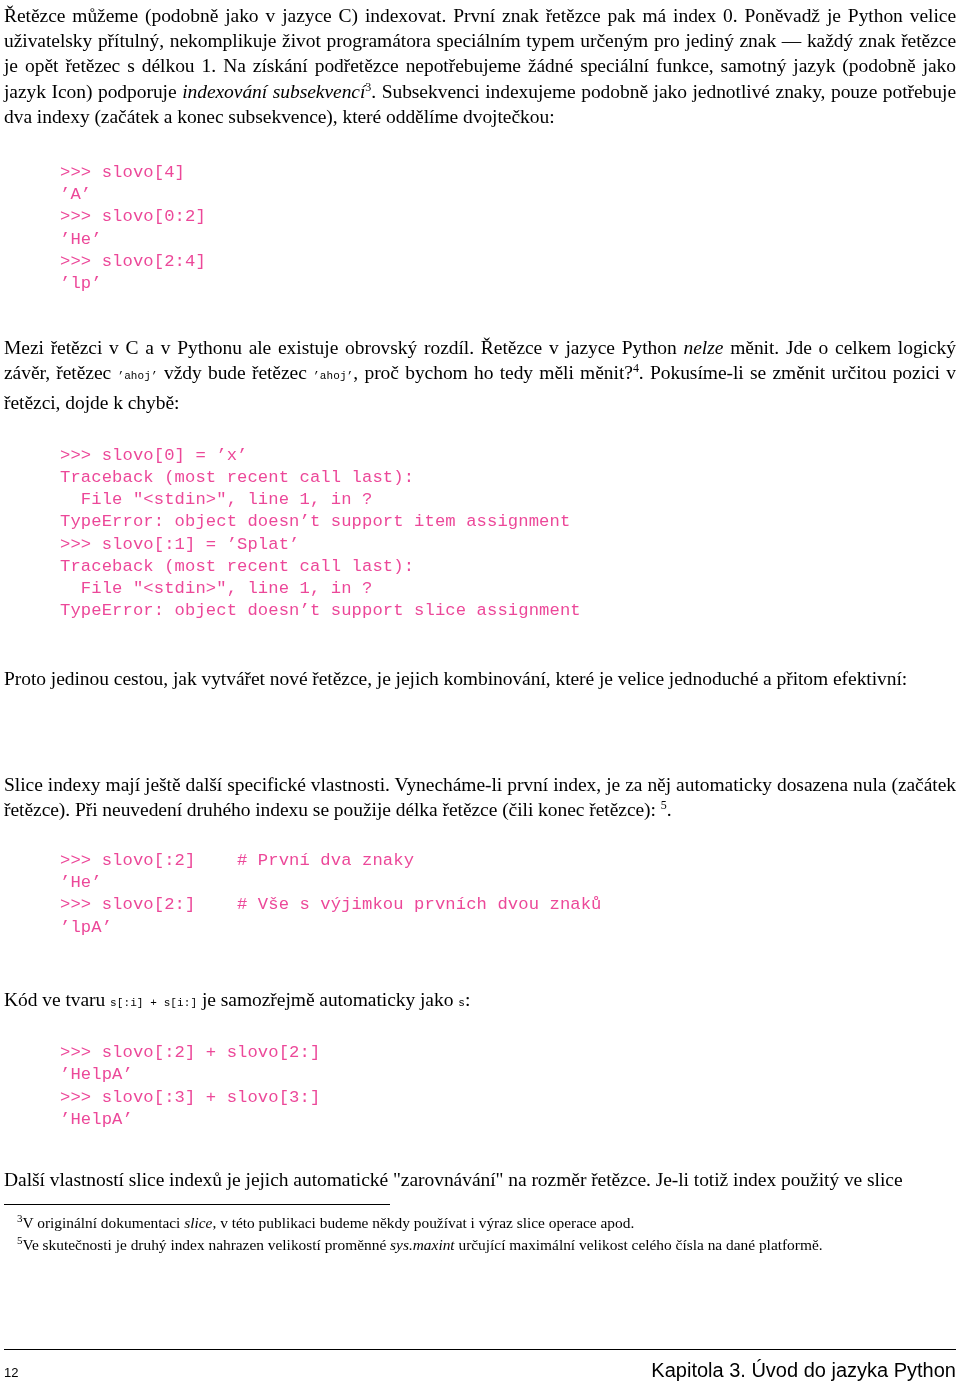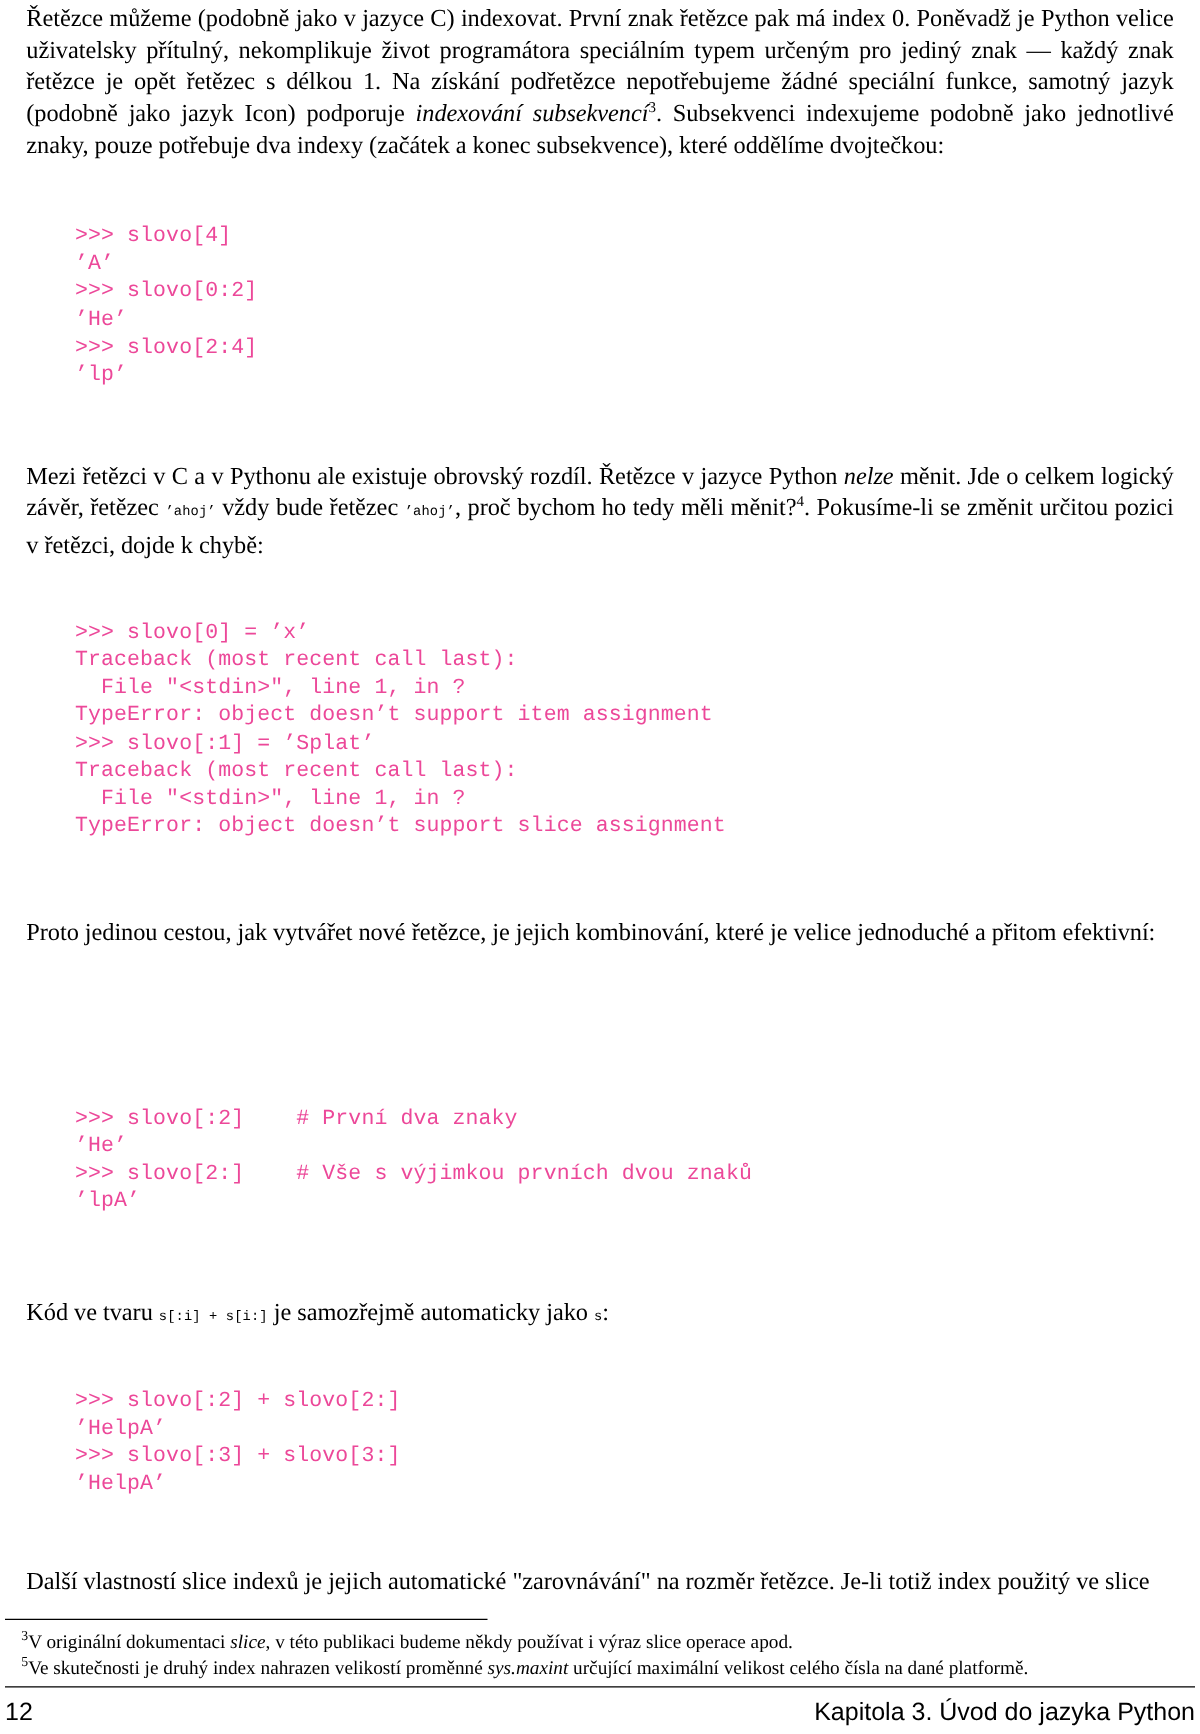--- a/index.html
+++ b/index.html
@@ -21,21 +21,21 @@
     height: 1387px;
     box-sizing: border-box;
     padding: 0 4px;
   }
   
   .para {
     font-family: "Liberation Serif", "DejaVu Serif", serif;
     font-size: 19.5px;
     line-height: 25.2px;
     text-align: justify;
-    margin: 17px;
+    margin: 0;
     letter-spacing: -0.05px;
   }
   .para.first { margin-top: 3px; }
   .para.nojust { text-align: left; }
   .it { font-style: italic; }
   sup.fn {
     font-size: 12px;
     vertical-align: super;
     line-height: 0;
     font-style: normal;
@@ -101,21 +101,21 @@
     border-top: 1.8px solid #000;
     margin: 0 0 9px 0;
   }
   .footer-row {
     display: flex;
     justify-content: space-between;
     align-items: baseline;
     font-family: "Liberation Sans", "DejaVu Sans", sans-serif;
     font-size: 20px;
   }
-  .footer-page { font-size: 20px; text-align: center; }
+  .footer-page { font-size: 13px; text-align: center; }
   .footer-chap { font-size: 20px; }
 </style>
 </head>
 <body>
 
 <div class="page">
 
   <p class="para first"><span>Řetězce můžeme (podobně jako v jazyce C) indexovat. První znak řetězce pak má index 0. Poněvadž je Python velice uživatelsky přítulný, nekomplikuje život programátora speciálním typem určeným pro jediný znak — každý znak řetězce je opět řetězec s délkou 1. Na získání podřetězce nepotřebujeme žádné speciální funkce, samotný jazyk (podobně jako jazyk Icon) podporuje </span><span class="it">indexování subsekvencí</span><sup class="fn">3</sup><span>. Subsekvenci indexujeme podobně jako jednotlivé znaky, pouze potřebuje dva indexy (začátek a konec subsekvence), které oddělíme dvojtečkou:</span></p>
 
   <div class="gap-a"></div>
@@ -144,20 +144,21 @@
 
   <div class="gap-f"></div>
 
   <p class="para nojust">Proto jedinou cestou, jak vytvářet nové řetězce, je jejich kombinování, které je velice jednoduché a přitom efektivní:</p>
 
   <div class="gap-e"></div>
 
 
   <div class="gap-g"></div>
 
+  <p class="para"><span>Slice indexy mají ještě další specifické vlastnosti. Vynecháme-li první index, je za něj automaticky dosazena nula (začátek řetězce). Při neuvedení druhého indexu se použije délka řetězce (čili konec řetězce): </span><sup class="fn">5</sup><span>.</span></p>
 
   <div class="gap-h"></div>
 
   <pre class="codeblock">&gt;&gt;&gt; slovo[:2]    # První dva znaky
 ’He’
 &gt;&gt;&gt; slovo[2:]    # Vše s výjimkou prvních dvou znaků
 ’lpA’</pre>
 
   <div class="gap-i"></div>
 

